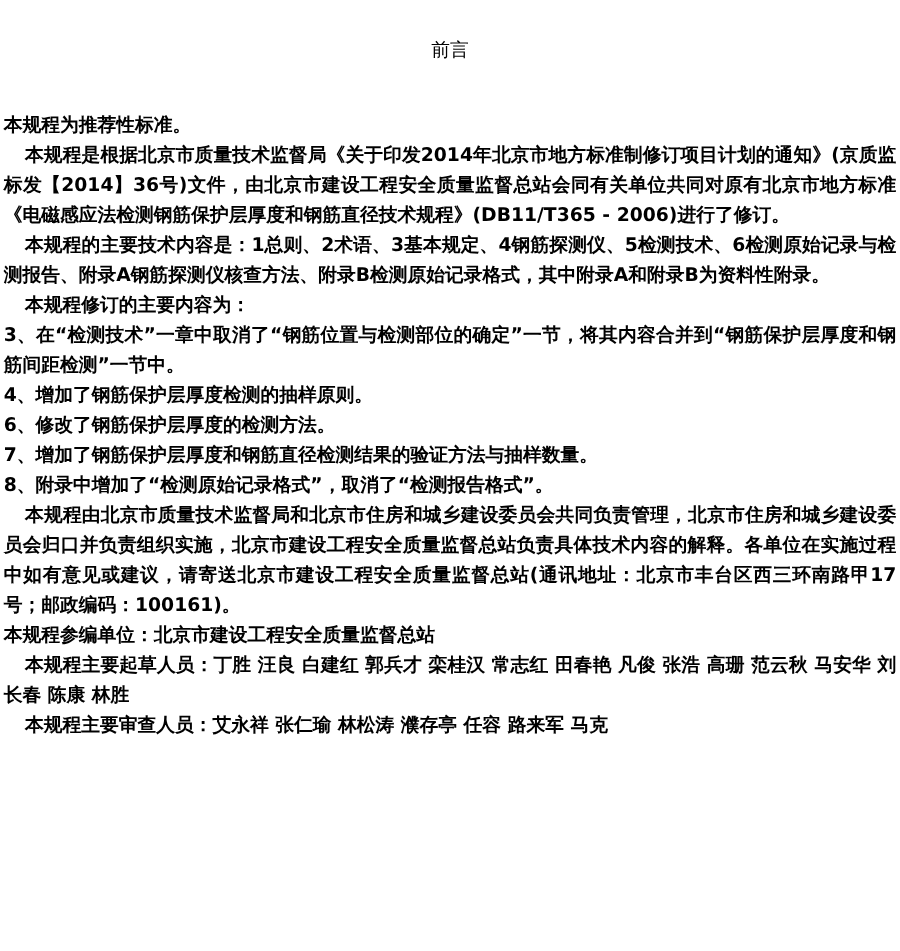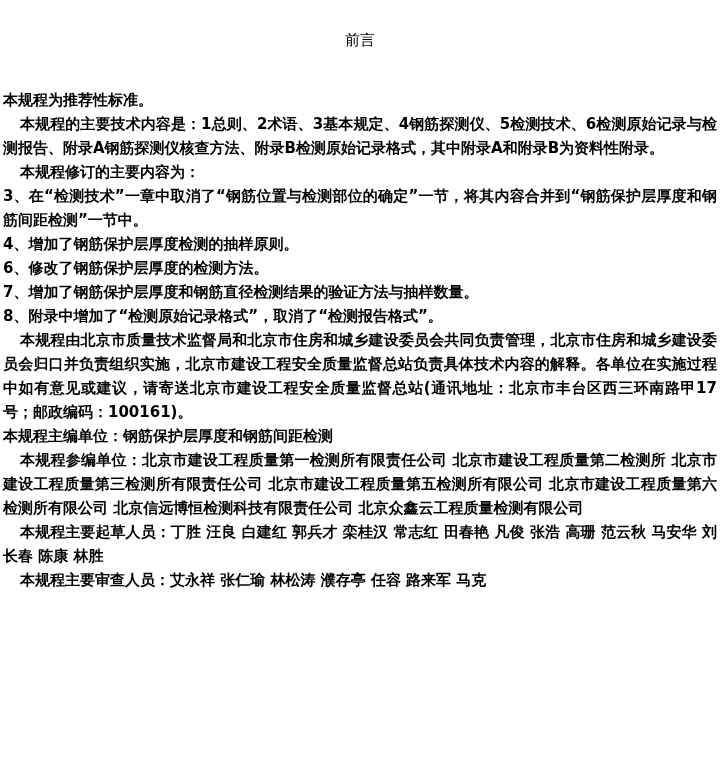--- a/index.html
+++ b/index.html
@@ -39,26 +39,26 @@
     text-indent: 17px;
   }
 </style>
 </head>
 <body style="background: rgb(255, 255, 255); color: rgb(0, 0, 0);">
 
 <div class="page">
   <h1 class="doc-title">前言</h1>
   <div>
       <p class="para">本规程为推荐性标准。</p>
+      <p class="para indent">本规程是根据北京市质量技术监督局《关于印发2014年北京市地方标准制修订项目计划的通知》(京质监标发【2014】36号)文件，由北京市建设工程安全质量监督总站会同有关单位共同对原有北京市地方标准《电磁感应法检测钢筋保护层厚度和钢筋直径技术规程》(DB11/T365 - 2006)进行了修订。</p>
       <p class="para indent">本规程的主要技术内容是：1总则、2术语、3基本规定、4钢筋探测仪、5检测技术、6检测原始记录与检测报告、附录A钢筋探测仪核查方法、附录B检测原始记录格式，其中附录A和附录B为资料性附录。</p>
       <p class="para indent">本规程修订的主要内容为：</p>
       <p class="para">3、在“检测技术”一章中取消了“钢筋位置与检测部位的确定”一节，将其内容合并到“钢筋保护层厚度和钢筋间距检测”一节中。</p>
       <p class="para">4、增加了钢筋保护层厚度检测的抽样原则。</p>
       <p class="para">6、修改了钢筋保护层厚度的检测方法。</p>
       <p class="para">7、增加了钢筋保护层厚度和钢筋直径检测结果的验证方法与抽样数量。</p>
       <p class="para">8、附录中增加了“检测原始记录格式”，取消了“检测报告格式”。</p>
       <p class="para indent">本规程由北京市质量技术监督局和北京市住房和城乡建设委员会共同负责管理，北京市住房和城乡建设委员会归口并负责组织实施，北京市建设工程安全质量监督总站负责具体技术内容的解释。各单位在实施过程中如有意见或建议，请寄送北京市建设工程安全质量监督总站(通讯地址：北京市丰台区西三环南路甲17号；邮政编码：100161)。</p>
-      <p class="para">本规程主编单位：钢筋保护层厚度和钢筋间距检测</p>
-      <p class="para indent">本规程参编单位：北京市建设工程质量第一检测所有限责任公司 北京市建设工程质量第二检测所 北京市建设工程质量第三检测所有限责任公司 北京市建设工程质量第五检测所有限公司 北京市建设工程质量第六检测所有限公司 北京信远博恒检测科技有限责任公司 北京众鑫云工程质量检测有限公司</p>
+      <p class="para">本规程参编单位：北京市建设工程安全质量监督总站</p>
       <p class="para indent">本规程主要起草人员：丁胜 汪良 白建红 郭兵才 栾桂汉 常志红 田春艳 凡俊 张浩 高珊 范云秋 马安华 刘长春 陈康 林胜</p>
       <p class="para indent">本规程主要审查人员：艾永祥 张仁瑜 林松涛 濮存亭 任容 路来军 马克</p>
     </div>
 </div>
 
 </body></html>

